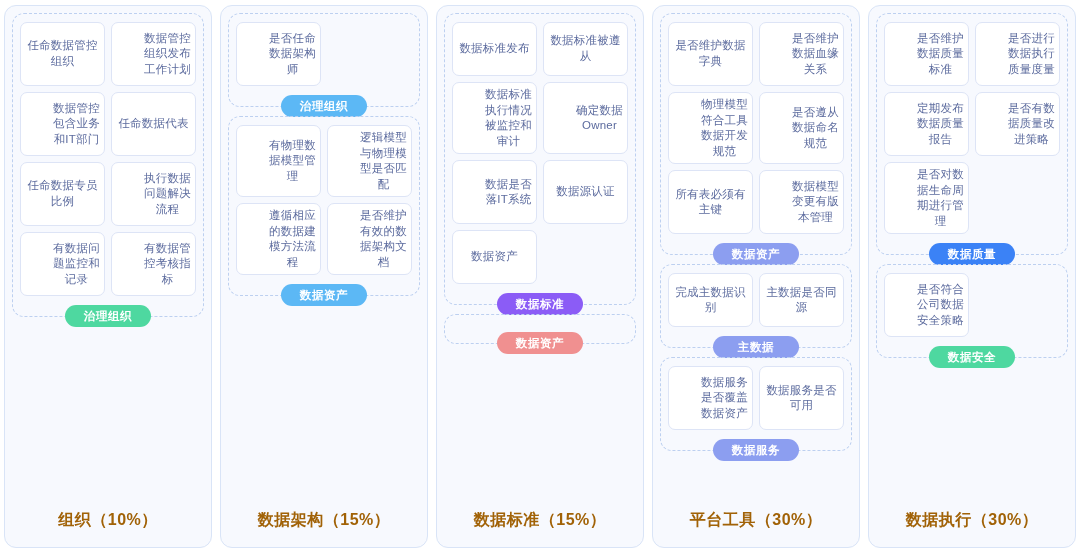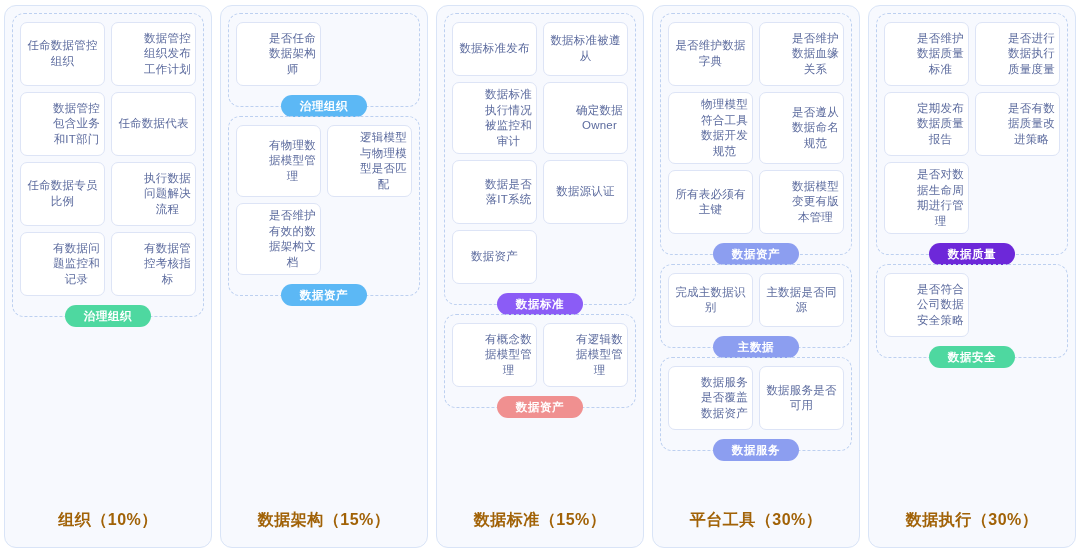--- a/index.html
+++ b/index.html
@@ -138,20 +138,21 @@
         <div class="group">
           <div class="cards">
             <div class="card t3">是否任命数据架构师</div>
           </div>
           <div class="pill blue" style="background: rgb(92, 184, 245);">治理组织</div>
         </div>
         <div class="group">
           <div class="cards">
             <div class="card t3">有物理数据模型管理</div>
             <div class="card t3">逻辑模型与物理模型是否匹配</div>
+            <div class="card t3">遵循相应的数据建模方法流程</div>
             <div class="card t3">是否维护有效的数据架构文档</div>
           </div>
           <div class="pill blue" style="background: rgb(92, 184, 245);">数据资产</div>
         </div>
       </div>
       <div class="col-footer">数据架构（15%）</div>
     </div>
     <div class="column">
       <div class="col-groups">
         <div class="group">
@@ -160,24 +161,20 @@
             <div class="card">数据标准被遵从</div>
             <div class="card t3">数据标准执行情况被监控和审计</div>
             <div class="card t3">确定数据Owner</div>
             <div class="card t3">数据是否落IT系统</div>
             <div class="card">数据源认证</div>
             <div class="card">数据资产</div>
           </div>
           <div class="pill red" style="background: #8b5cf6;">数据标准</div>
         </div>
         <div class="group">
-          <div class="cards">
-            <div class="card t3">有概念数据模型管理</div>
-            <div class="card t3">有逻辑数据模型管理</div>
-          </div>
           <div class="pill red" style="background: rgb(240, 144, 144);">数据资产</div>
         </div>
       </div>
       <div class="col-footer">数据标准（15%）</div>
     </div>
     <div class="column">
       <div class="col-groups">
         <div class="group">
           <div class="cards">
             <div class="card">是否维护数据字典</div>
@@ -209,21 +206,21 @@
     <div class="column">
       <div class="col-groups">
         <div class="group">
           <div class="cards">
             <div class="card t3">是否维护数据质量标准</div>
             <div class="card t3">是否进行数据执行质量度量</div>
             <div class="card t3">定期发布数据质量报告</div>
             <div class="card t3">是否有数据质量改进策略</div>
             <div class="card t3">是否对数据生命周期进行管理</div>
           </div>
-          <div class="pill green" style="background: #6d28d9;">数据质量</div>
+          <div class="pill green" style="background: #3b82f6;">数据质量</div>
         </div>
         <div class="group">
           <div class="cards">
             <div class="card t3">是否符合公司数据安全策略</div>
           </div>
           <div class="pill green" style="background: rgb(78, 216, 160);">数据安全</div>
         </div>
       </div>
       <div class="col-footer">数据执行（30%）</div>
     </div>

